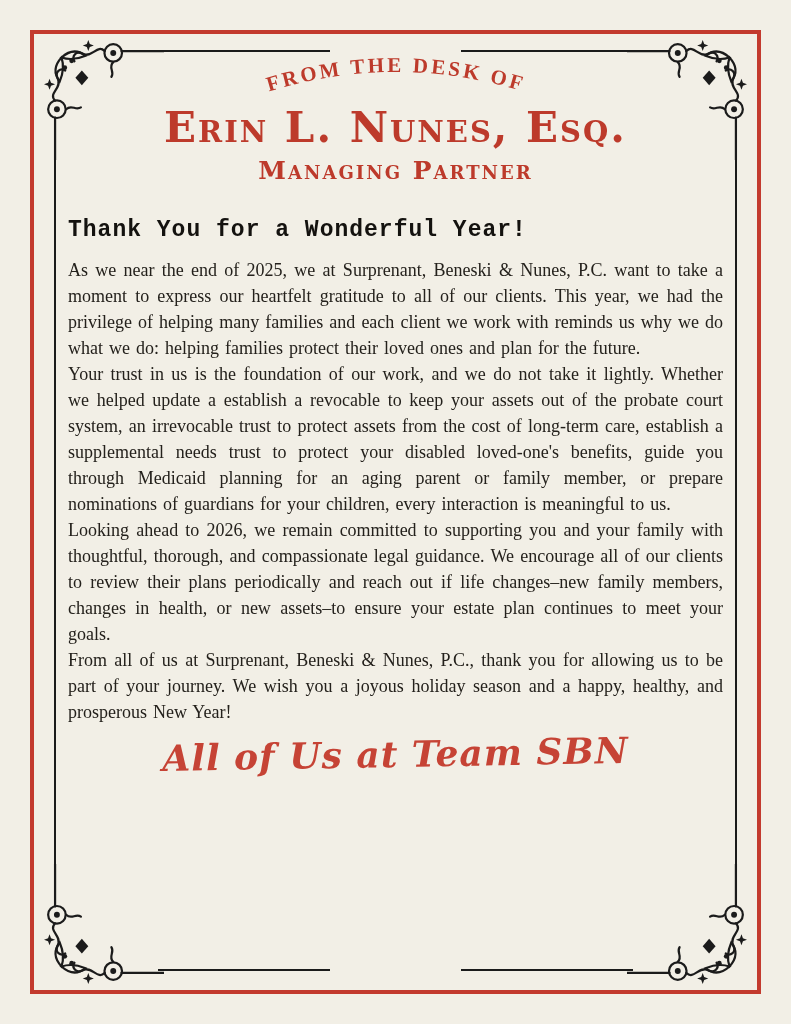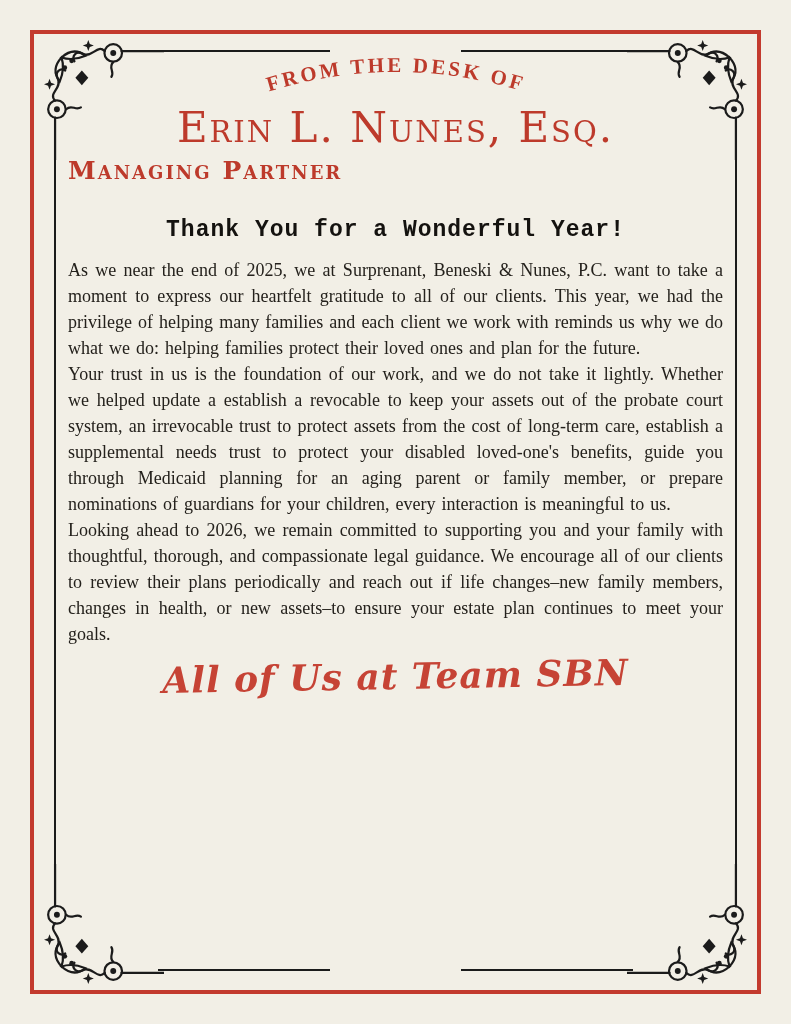--- a/index.html
+++ b/index.html
@@ -50,40 +50,39 @@
     font-weight:bold;
     font-size:21px;
     letter-spacing:3px;
     fill:var(--accent_red);
   }
   .name{
     margin-top:0px;
     text-align:center;
     font-family:"DejaVu Serif", serif;
     font-variant:small-caps;
-    font-weight:normal;
+    font-weight:bold;
     font-size:42px;
     line-height:1.15;
     letter-spacing:2px;
     color:var(--accent_red);
   }
   .role{
     margin-top:4px;
-    text-align:left;
+    text-align:center;
     font-family:"DejaVu Serif", serif;
     font-variant:small-caps;
     font-weight:bold;
     font-size:25px;
     letter-spacing:2px;
     color:var(--accent_red);
   }
   
   .headline{
     margin-top:32px;
-    text-align:center;
     font-family:"Liberation Mono", monospace;
     font-weight:bold;
     font-size:23px;
     letter-spacing:1px;
     color:#14120f;
   }
   .letter-body p{
     text-align:justify;
     font-family:"Liberation Serif", serif;
     font-size:18px;
@@ -231,17 +230,18 @@
 
     <div class="name">Erin L. Nunes, Esq.</div>
     <div class="role">Managing Partner</div>
 
     <div class="headline">Thank You for a Wonderful Year!</div>
 
     <div class="letter-body">
       <p>As we near the end of 2025, we at Surprenant, Beneski &amp; Nunes, P.C. want to take a moment to express our heartfelt gratitude to all of our clients. This year, we had the privilege of helping many families and each client we work with reminds us why we do what we do: helping families protect their loved ones and plan for the future.</p>
       <p>Your trust in us is the foundation of our work, and we do not take it lightly. Whether we helped update a establish a revocable to keep your assets out of the probate court system, an irrevocable trust to protect assets from the cost of long-term care, establish a supplemental needs trust to protect your disabled loved-one's benefits, guide you through Medicaid planning for an aging parent or family member, or prepare nominations of guardians for your children, every interaction is meaningful to us.</p>
       <p>Looking ahead to 2026, we remain committed to supporting you and your family with thoughtful, thorough, and compassionate legal guidance. We encourage all of our clients to review their plans periodically and reach out if life changes–new family members, changes in health, or new assets–to ensure your estate plan continues to meet your goals.</p>
+      <p>From all of us at Surprenant, Beneski &amp; Nunes, P.C., thank you for allowing us to be part of your journey. We wish you a joyous holiday season and a happy, healthy, and prosperous New Year!</p>
     </div>
 
     <div class="signature">All of Us at Team SBN</div>
   </div>
 </div>
 
 </body></html>

